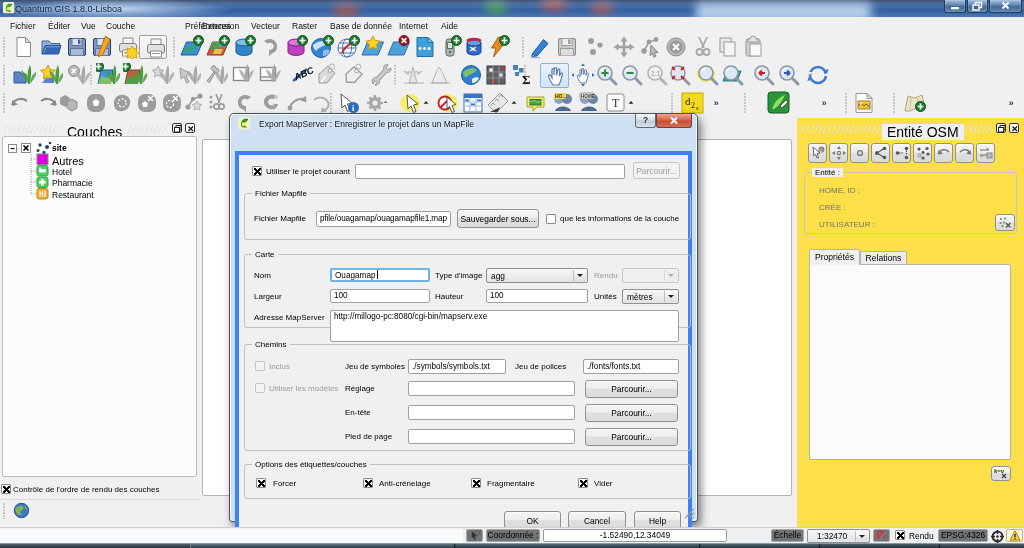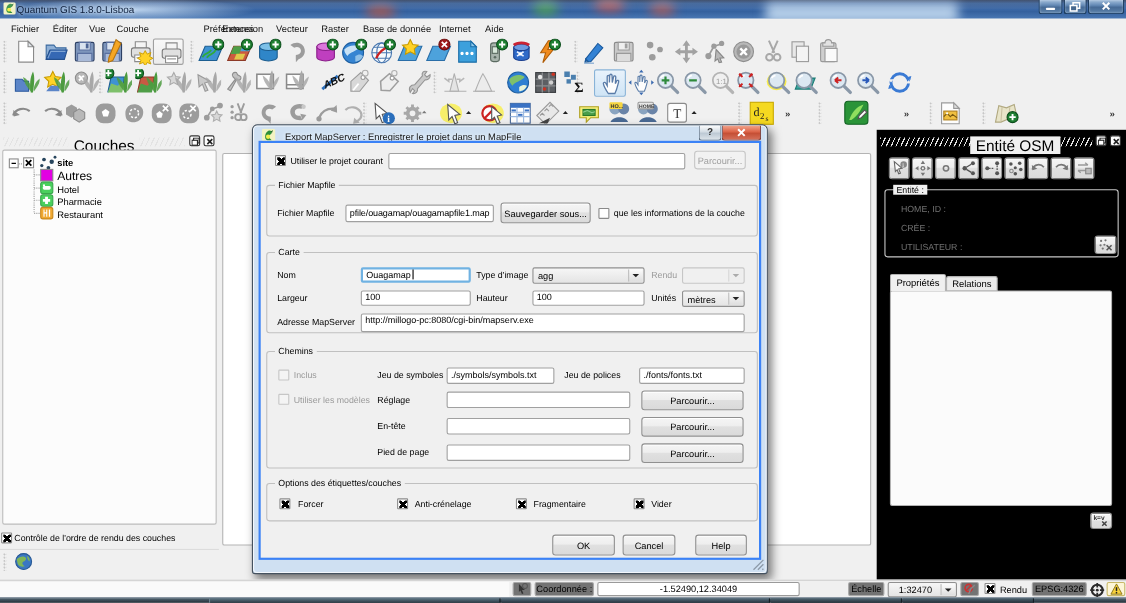--- a/index.html
+++ b/index.html
@@ -737,21 +737,21 @@
   <svg style="position:absolute;left:13px;top:384px;" width="17" height="17" viewBox="0 0 16 16">
         <circle cx="8" cy="8" r="7" fill="#3a77c2"></circle>
         <path d="M2 6 C4 4 7 3 9 4 C11 5 10 7 8 8 C6 9 7 11 9 12 C7 13 4 12 3 10Z" fill="#7fb558"></path>
         <path d="M11 3 C13 4.5 13.5 6 13 8 C12 7 11 6 11 3Z" fill="#7fb558"></path>
         <circle cx="8" cy="8" r="6.8" fill="none" stroke="#2a5a94" stroke-width="0.9"></circle>
       </svg>
 </div>
 
 <div class="abs" style="left:202px;top:139px;width:590px;height:357px;background:#fff;border:1px solid #b4b4b4;border-radius:2px;"></div>
 
-<div id="rdock" class="abs" style="left:797px;top:118px;width:227px;height:409px;background:#000000;text-decoration:underline;">
+<div id="rdock" class="abs" style="left:797px;top:118px;width:227px;height:409px;background:#fde047;text-decoration:underline;">
   <div class="dhatch" style="left:3px;top:7px;width:193px;"></div>
   <div class="dhlbl" style="left:85px;top:6px;">Entité OSM</div>
   <div class="dockbtn" style="left:199px;top:5px;">
         <svg width="8" height="8" style="display:block;margin:0.5px">
           <rect x="2" y="0.5" width="5" height="4.5" fill="none" stroke="#222"></rect>
           <rect x="0.5" y="2.5" width="5" height="4.5" fill="#fff" stroke="#222"></rect>
         </svg>
       </div>
   <div class="dockbtn" style="left:212px;top:5px;">
         <svg width="8" height="8" style="display:block;margin:0.5px">
@@ -860,21 +860,21 @@
         <circle cx="7" cy="9" r="2.4" fill="#f2ef4a"></circle>
       </svg>
   <div class="abs" style="left:30px;top:6px;font-size:8.5px;color:#151515;text-shadow:0 0 3px #eaf3fc,0 0 4px #eaf3fc;white-space:nowrap;">Export MapServer : Enregistrer le projet dans un MapFile</div>
   <div class="abs" style="left:406px;top:1px;width:21px;height:14px;border:1px solid #5a6b7d;border-top:none;border-radius:0 0 3px 3px;background:linear-gradient(#fdfdfd,#d4dde5 45%,#bdc9d4 55%,#dde4ea);color:#333;font-size:9px;text-align:center;line-height:13px;font-weight:bold;">?</div>
   <div class="abs" style="left:427px;top:1px;width:36px;height:14px;border:1px solid #7c3b36;border-top:none;border-radius:0 0 3px 3px;background:linear-gradient(#f2a58e,#dc6448 45%,#c54f35 55%,#d4705a);color:#fff;font-size:9px;text-align:center;line-height:12px;font-weight:bold;text-shadow:0 1px 1px #7c2b20;">
         <svg width="34" height="12" style="display:block;margin-top:1px">
           <path d="M14 2.5 L20 8.5 M20 2.5 L14 8.5" stroke="#fff" stroke-width="1.8"></path>
         </svg>
       </div>
 
-  <div id="dlg-c" class="abs" style="left:6px;top:15px;width:457px;height:381px;background:#f0f0f0;border:2px solid #3b82f6;">
+  <div id="dlg-c" class="abs" style="left:6px;top:38px;width:457px;height:381px;background:#f0f0f0;border:4px solid #3b82f6;">
 
     <div class="cb chk" style="left:13px;top:11px;"></div>
     <div class="lab" style="left:27px;top:12px;">Utiliser le projet courant</div>
     <div class="inp" style="left:116px;top:9px;width:270px;height:15px;"></div>
     <div class="btn dis" style="left:394px;top:7px;width:47px;height:17px;line-height:16px;">Parcourir...</div>
 
     <div class="grp" style="left:5px;top:38px;width:447px;height:47px;">
           <i>Fichier Mapfile</i>
       <div class="lab" style="left:9px;top:20px;">Fichier Mapfile</div>
       <div class="inp" style="left:71px;top:17px;width:135px;height:16px;line-height:14px;font-size:8.2px;letter-spacing:-0.1px;">pfile/ouagamap/ouagamapfile1.map</div>
@@ -899,21 +899,21 @@
       <div class="lab" style="left:9px;top:37px;">Largeur</div>
       <div class="inp" style="left:85px;top:34px;width:100px;height:14px;line-height:12px;">100</div>
       <div class="lab" style="left:190px;top:37px;">Hauteur</div>
       <div class="inp" style="left:241px;top:34px;width:102px;height:14px;line-height:12px;">100</div>
       <div class="lab" style="left:349px;top:37px;">Unités</div>
       <div class="combo" style="left:377px;top:34px;width:57px;height:15px;">
             <span class="tx">mètres</span>
             <span class="ar"></span>
           </div>
       <div class="lab" style="left:9px;top:58px;">Adresse MapServer</div>
-      <div class="inp" style="left:85px;top:55px;width:349px;height:17px;line-height:12px;">http://millogo-pc:8080/cgi-bin/mapserv.exe</div>
+      <div class="inp" style="left:85px;top:55px;width:349px;height:32px;line-height:12px;">http://millogo-pc:8080/cgi-bin/mapserv.exe</div>
     </div>
 
     <div class="grp" style="left:5px;top:189px;width:447px;height:107px;">
           <i>Chemins</i>
       <div class="cb dis" style="left:10px;top:16px;"></div>
       <div class="lab dis" style="left:24px;top:17px;">Inclus</div>
       <div class="lab" style="left:100px;top:17px;">Jeu de symboles</div>
       <div class="inp" style="left:163px;top:14px;width:98px;height:15px;line-height:13px;">./symbols/symbols.txt</div>
       <div class="lab" style="left:270px;top:17px;">Jeu de polices</div>
       <div class="inp" style="left:338px;top:14px;width:96px;height:15px;line-height:13px;">./fonts/fonts.txt</div>
@@ -936,21 +936,21 @@
           <div class="lab" style="left:28px;top:14px;">Forcer</div>
       <div class="cb chk" style="left:118px;top:13px;"></div>
           <div class="lab" style="left:134px;top:14px;">Anti-crénelage</div>
       <div class="cb chk" style="left:226px;top:13px;"></div>
           <div class="lab" style="left:242px;top:14px;">Fragmentaire</div>
       <div class="cb chk" style="left:333px;top:13px;"></div>
           <div class="lab" style="left:349px;top:14px;">Vider</div>
     </div>
 
     <div class="btn" style="left:265px;top:356px;width:57px;height:19px;line-height:18px;">OK</div>
-    <div class="btn" style="left:329px;top:356px;width:48px;height:19px;line-height:18px;">Cancel</div>
+    <div class="btn" style="left:329px;top:356px;width:58px;height:19px;line-height:18px;">Cancel</div>
     <div class="btn" style="left:395px;top:356px;width:47px;height:19px;line-height:18px;">Help</div>
   </div>
   <svg style="position:absolute;right:3px;bottom:3px;" width="11" height="11">
         <path d="M10 1 L1 10 M10 5 L5 10 M10 9 L9 10" stroke="#8d9aa8" stroke-width="1.2"></path>
       </svg>
 </div>
 
 <div id="statusbar" class="abs">
   <div style="position:absolute;left:0;top:1px;width:463px;height:14px;background:#fafafa;"></div>
   <div class="sbx" style="left:466px;width:17px;"><svg width="11" height="11" viewBox="0 0 12 12">

